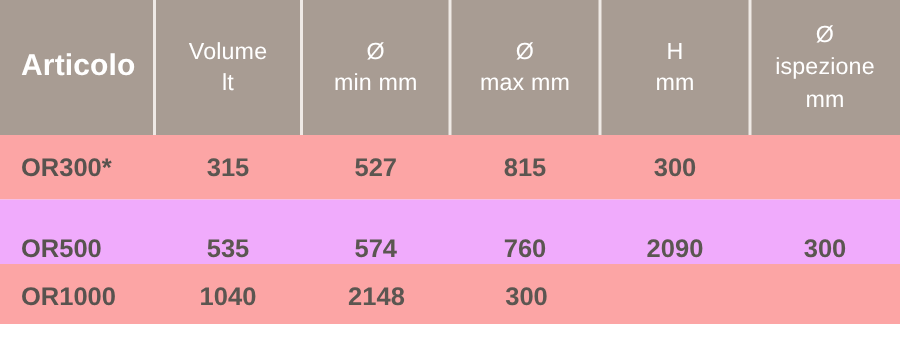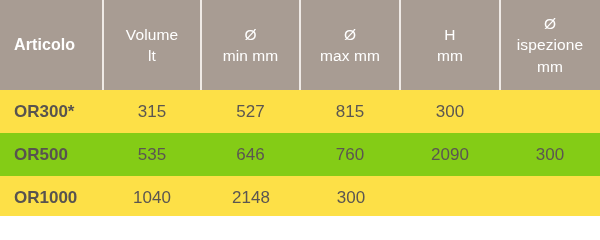--- a/index.html
+++ b/index.html
@@ -49,51 +49,53 @@
     top: 0;
     bottom: 0;
     width: 2px;
     background: #efeae6;
   }
   .th-article {
     justify-content: flex-start;
     text-align: left;
     padding-left: 14px;
     font-weight: bold;
-    font-size: 16px;
+    font-size: 20px;
   }
   .th-lines {
     display: block;
   }
   .th-lines span {
     display: block;
   }
 
   
   .tbody {
     position: relative;
   }
   .tr {
     display: flex;
     align-items: center;
     height: 43px;
-    background: #fde047;
+    background: #fca5a5;
     box-sizing: border-box;
   }
   .tr.striped {
-    background: #84cc16;
+    background: #f0abfc;
+    align-items: flex-end;
   }
   .td {
     display: flex;
     align-items: center;
     justify-content: center;
     text-align: center;
     font-size: 17px;
     color: #5b5651;
     box-sizing: border-box;
+    font-weight: bold;
   }
   .td-article {
     justify-content: flex-start;
     text-align: left;
     padding-left: 14px;
     font-weight: bold;
     font-size: 17px;
     color: #58534f;
   }
 
@@ -162,21 +164,21 @@
       <div class="td td-article c0">OR300*</div>
       <div class="td c1">315</div>
       <div class="td c2">527</div>
       <div class="td c3">815</div>
       <div class="td c5">300</div>
     </div>
 
     <div class="tr striped">
       <div class="td td-article c0">OR500</div>
       <div class="td c1">535</div>
-      <div class="td c2">646</div>
+      <div class="td c2">574</div>
       <div class="td c3">760</div>
       <div class="td c4">2090</div>
       <div class="td c5">300</div>
     </div>
 
     <div class="tr">
       <div class="td td-article c0">OR1000</div>
       <div class="td c1">1040</div>
       <div class="td c3">2148</div>
       <div class="td c5">300</div>

